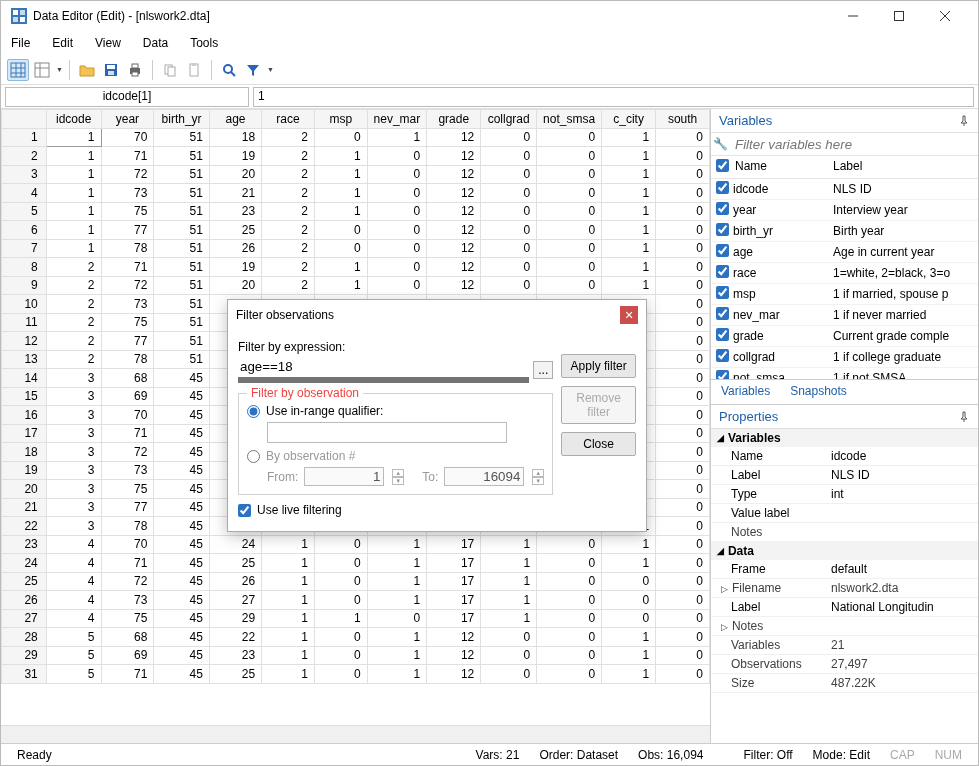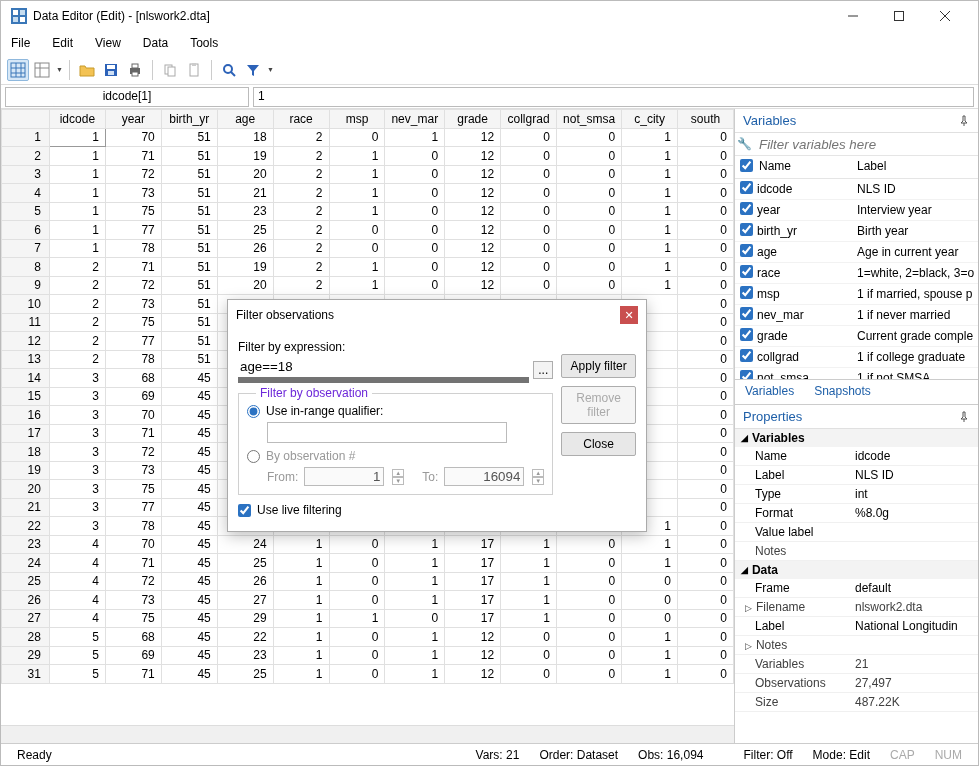--- a/index.html
+++ b/index.html
@@ -22,21 +22,21 @@
 .gridwrap { flex: 1; overflow: hidden; position: relative; display:flex; flex-direction:column;}
 table.grid { border-collapse: collapse; table-layout: fixed; font-size: 12px; }
 table.grid th, table.grid td { border: 1px solid #e0e0e0; padding: 1px 6px; height: 18.5px; text-align: right; white-space: nowrap; overflow: hidden; }
 table.grid th { background: #f5f5f5; font-weight: normal; text-align: center; }
 table.grid th.rownumhead { background: #f5f5f5; }
 table.grid td.rownum { background: #f5f5f5; text-align: right; padding-right: 8px; }
 table.grid td.sel { background: #fff; border: 1px solid #999; }
 .col-rownum { width: 48px; }
 .col-data { width: 56px; }
 .gridscroll-h { height: 18px; background: #f0f0f0; border-top:1px solid #ddd;}
-.sidepanel { width: 244px; border-left: 1px solid #ccc; display: flex; flex-direction: column; overflow:hidden;}
+.sidepanel { width: 268px; border-left: 1px solid #ccc; display: flex; flex-direction: column; overflow:hidden;}
 .panelhead { display: flex; align-items: center; padding: 4px 8px; color: #1e5fa8; font-size: 13px; border-bottom:1px solid #e0e0e0;}
 .panelhead .pin { margin-left: auto; }
 .varfilter-row { display:flex; align-items:center; border-bottom:1px solid #e5e5e5;}
 .varfilter-row .wrench { width:20px; text-align:center; color:#777;}
 .varfilter { flex:1; border: none; padding: 3px 4px; color: #999; font-style: italic; height:22px;}
 .varhead { display: flex; font-size: 12px; border-bottom: 1px solid #e5e5e5; padding: 3px 0; }
 .varhead .vh-chk { width: 22px; text-align:center;}
 .varhead .vh-name { width: 100px; padding-left: 2px; }
 .varhead .vh-label { flex: 1; }
 .varlist { flex-shrink:0; height: 200px; overflow-y: auto; }
@@ -66,21 +66,21 @@
 .dialog .dlg-body { display: flex; padding: 6px 10px 14px; }
 .dialog .dlg-left { flex: 1; }
 .dialog .dlg-right { width: 100px; display: flex; flex-direction: column; gap: 8px; margin-left: 8px; margin-top: 18px;}
 .dbtn { border: 1px solid #adadad; background: #e8e8e8; padding: 4px 6px; text-align: center; border-radius: 2px; }
 .dbtn.disabled { color: #aaa; background: #f5f5f5; }
 .lbl { margin: 4px 0 2px; }
 .exprrow { display:flex; align-items:center; gap:4px;}
 .expr-input { flex:1; border: none; border-bottom: 6px solid #737373; padding: 3px 2px; }
 .dotsbtn { border:1px solid #adadad; padding: 1px 4px; background:#f3f3f3;}
 .grpbox { border: 1px solid #d0d0d0; margin-top: 10px; padding: 6px 8px 8px; position: relative; }
-.grpbox .grptitle { position: absolute; top: -8px; left: 17px; background: #fff; padding: 0 4px; color: #6d28d9; }
+.grpbox .grptitle { position: absolute; top: -8px; left: 8px; background: #fff; padding: 0 4px; color: #ef4444; }
 .radiorow { display:flex; align-items:center; gap:6px; margin: 4px 0;}
 .range-input { border:1px solid #bbb; width:80px; text-align:right; padding:1px 3px;}
 .spin { display:inline-flex; flex-direction:column; margin-left:2px;}
 .spin span{font-size:6px; line-height:6px; border:1px solid #bbb; padding:0 2px;}
 .chkrow { display:flex; align-items:center; gap:6px; margin-top:8px;}
 input[type=checkbox]{accent-color:#2b72c2;}
 input[type=radio]{accent-color:#2b72c2;}
 svg { display:block;}
 </style>
 </head>
@@ -764,24 +764,20 @@
           <div class="k">Name</div>
           <div class="v">idcode</div>
         </div>
       <div class="proprow">
           <div class="k">Label</div>
           <div class="v">NLS ID</div>
         </div>
       <div class="proprow">
           <div class="k">Type</div>
           <div class="v">int</div>
-        </div>
-      <div class="proprow">
-          <div class="k">Format</div>
-          <div class="v">%8.0g</div>
         </div>
       <div class="proprow">
           <div class="k">Value label</div>
           <div class="v"></div>
         </div>
       <div class="proprow greyed">
           <div class="k">Notes</div>
           <div class="v"></div>
         </div>
       <div class="propgrouphead">

